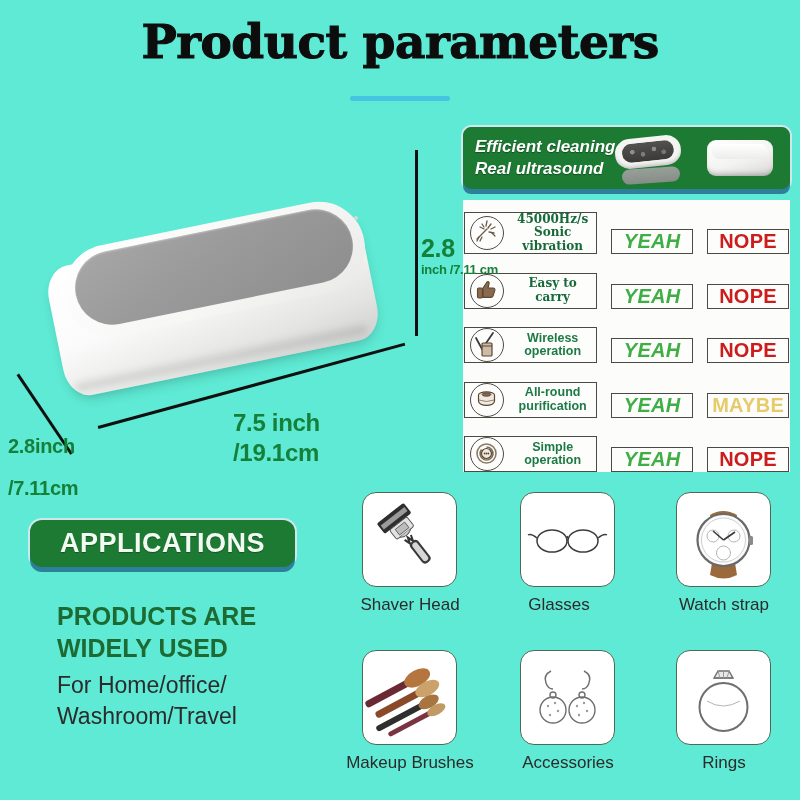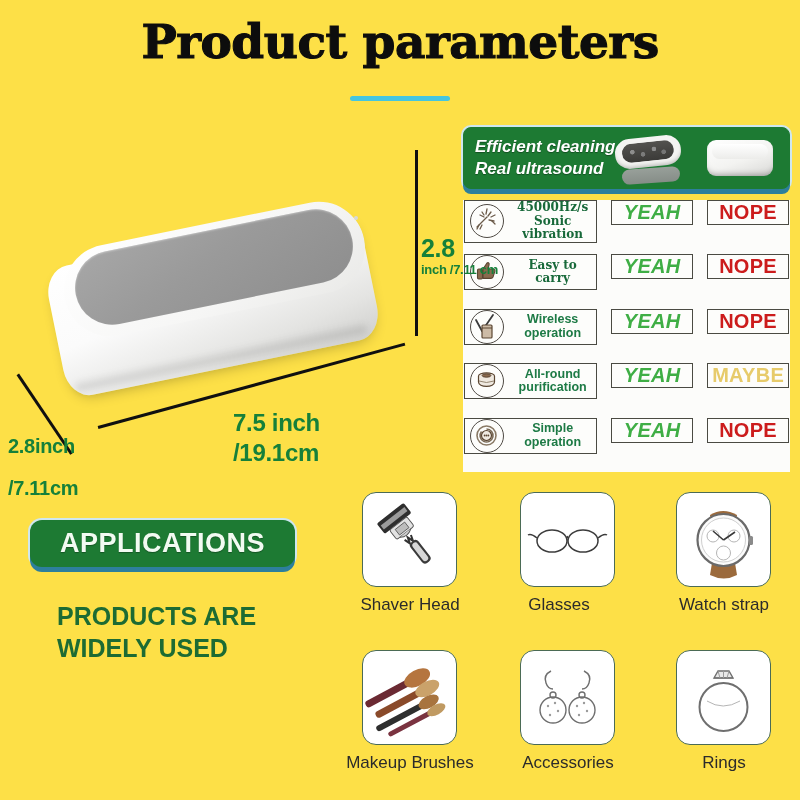--- a/index.html
+++ b/index.html
@@ -5,21 +5,21 @@
   * { box-sizing: border-box; margin: 0; padding: 0; }
   html, body {
     width: 800px; height: 800px;
     background: #ffffff;
     font-family: "Liberation Sans", sans-serif;
     overflow: hidden;
   }
   #page {
     position: relative;
     width: 800px; height: 800px;
-    background: #fde047;
+    background: #5eead4;
   }
 
   
   .title {
     position: absolute;
     left: 0; top: 14px; width: 800px;
     text-align: center;
     font-family: "DejaVu Serif", serif;
     font-weight: 700;
     font-size: 47px;
@@ -104,21 +104,21 @@
   .cmp-table {
     position: absolute;
     left: 463px; top: 200px;
     width: 327px; height: 272px;
     display: flex; flex-direction: column;
     background: #fcfcfa;
   }
   .cmp-row {
     flex: 1;
     display: flex;
-    align-items: flex-start;
+    align-items: flex-end;
     gap: 12px;
   }
   .cmp-cell {
     border: 1.6px solid #4a4a42;
     display: flex; align-items: center; justify-content: center;
     background: #fdfdfb;
     margin: 0 1px;
   }
   .cmp-c1 { width: 143px; justify-content: flex-start; gap: 5px; padding-left: 5px; }
   .cmp-c2 { width: 88px; font-style: italic; }
@@ -480,20 +480,22 @@
   <div class="dim-label dim-bottom-left">2.8inch
 /7.11cm</div>
   <div class="dim-label dim-bottom-right">7.5 inch
 /19.1cm</div>
 
   <div class="apps-badge">
     <span class="apps-badge-text">APPLICATIONS</span>
   </div>
   <div class="apps-head">PRODUCTS ARE
 WIDELY USED</div>
+  <div class="apps-sub">For Home/office/
+Washroom/Travel</div>
 
   <div class="cards">
 
     <div class="card pos-c0">
       <span>
         <svg width="93" height="93" viewBox="0 0 93 93">
           <g transform="rotate(-38 46 46)">
             <rect x="30" y="14" width="34" height="13" rx="2" fill="#2e2e2e"></rect>
             <rect x="32" y="18" width="30" height="5" fill="#9b9b9b"></rect>
             <rect x="36" y="27" width="22" height="12" rx="2" fill="#e2e2e2" stroke="#555" stroke-width="1"></rect>

